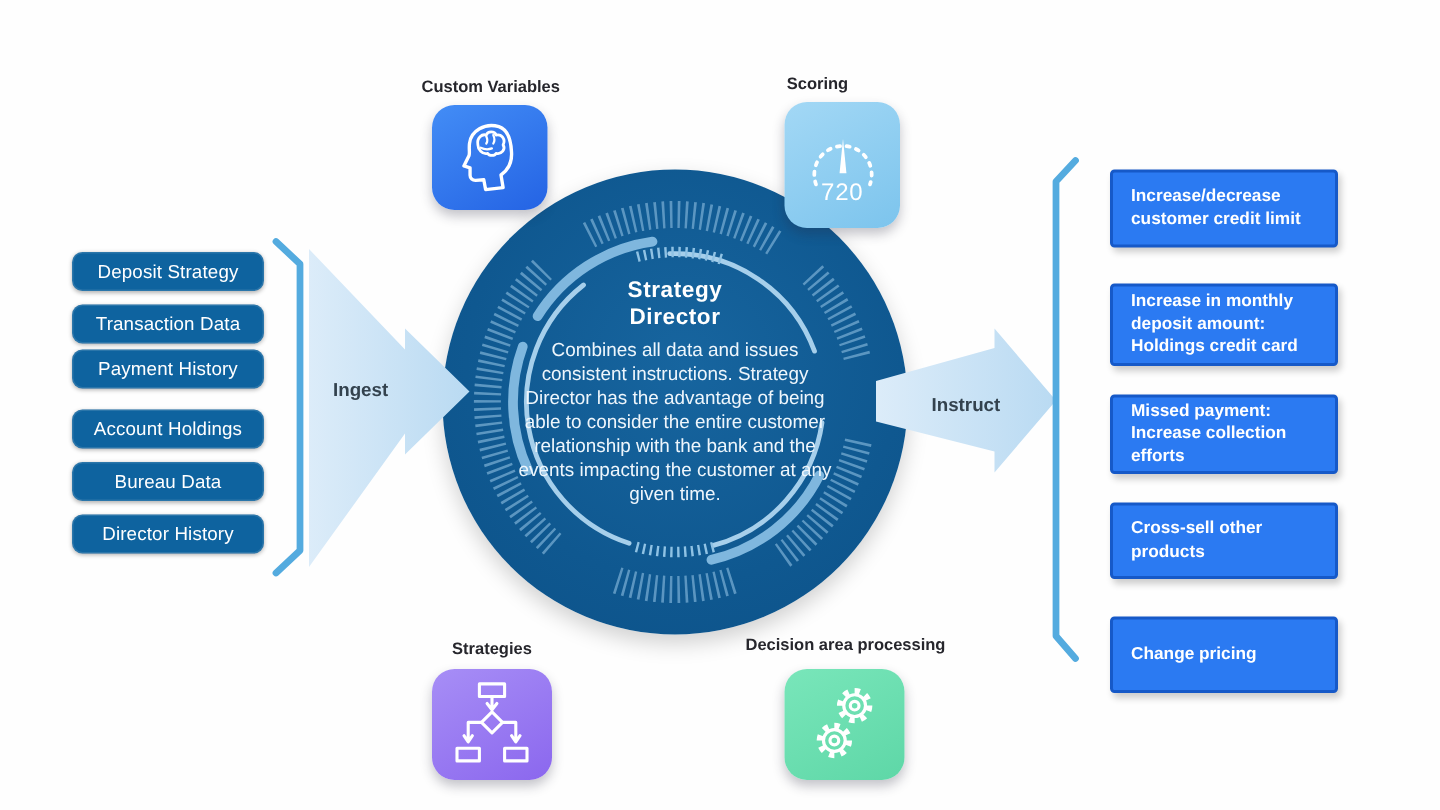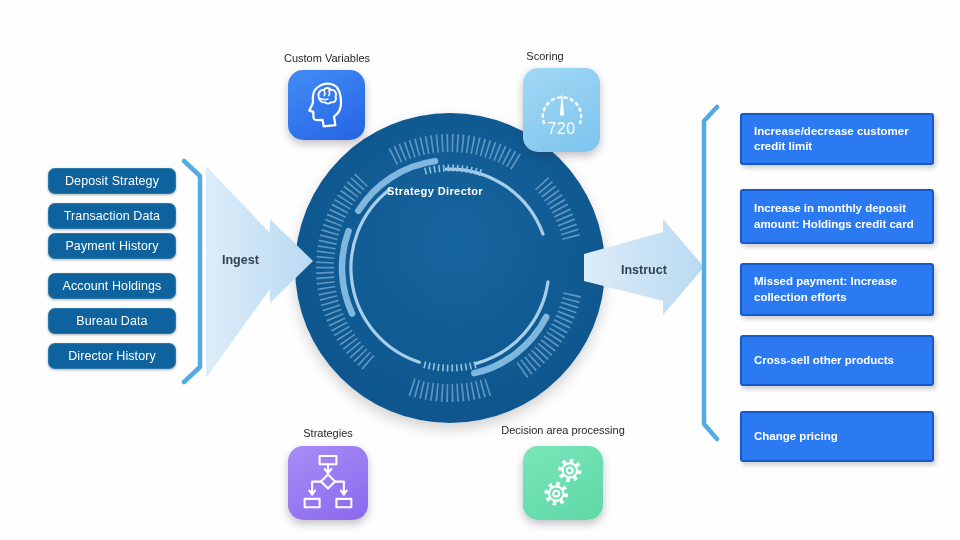--- a/index.html
+++ b/index.html
@@ -11,38 +11,38 @@
   
   .input-box {
     position:absolute; left:48px; width:128px; height:26px;
     background:#0e639f; border-radius:7px;
     box-shadow:0 1px 3px rgba(0,0,0,.3), inset 0 0 0 1px rgba(255,255,255,.12);
     display:flex; align-items:center; justify-content:center;
     color:#ffffff; font-size:12.5px; letter-spacing:.1px;
   }
   
   .output-box {
-    position:absolute; left:740px; width:194px;
+    position:absolute; left:740px; width:152px;
     background:#2b7af2; border:2px solid #1659c8; border-radius:3px;
     box-shadow:2px 3px 5px rgba(0,0,0,.2);
     display:flex; align-items:center;
     padding:6px 10px 6px 12px;
     color:#ffffff; font-size:11.5px; font-weight:700; line-height:1.32;
   }
   
   .circle {
     position:absolute; left:295px; top:113px; width:310px; height:310px;
     border-radius:50%;
     background:radial-gradient(circle at 52% 42%, #17659f 0%, #0f5890 60%, #0c5188 100%);
     box-shadow:0 6px 14px rgba(0,0,0,.18);
   }
   .circle svg.dial { position:absolute; left:0; top:0; }
   .circle-title {
-    position:absolute; left:80px; top:72px; width:120px;
-    text-align:center; color:#ffffff; font-size:11px; font-weight:700;
+    position:absolute; left:95px; top:72px; width:120px;
+    text-align:center; color:#ffffff; font-size:15px; font-weight:700;
     letter-spacing:.4px; line-height:1.2;
   }
   .circle-desc {
     position:absolute; left:49px; top:112px; width:212px;
     text-align:center; color:#eef6fc; font-size:12.6px; line-height:16px;
   }
   
   svg.flow-layer { position:absolute; left:0; top:0; pointer-events:none; }
   
   .flow-label {
@@ -56,21 +56,21 @@
   }
   .tile-custom   { left:288px; top:70px;  width:77px; height:70px;
     background:linear-gradient(150deg,#438df6 0%,#2463e4 100%); }
   .tile-scoring  { left:523px; top:68px;  width:77px; height:84px;
     background:linear-gradient(150deg,#a3d8f5 0%,#7cc4ed 100%); }
   .tile-strategies { left:288px; top:446px; width:80px; height:74px;
     background:linear-gradient(150deg,#a78ef6 0%,#8b67ee 100%); }
   .tile-decision { left:523px; top:446px; width:80px; height:74px;
     background:linear-gradient(150deg,#79e6ba 0%,#5ed7a7 100%); }
   .tile-label {
-    position:absolute; color:#26262c; font-size:11px; font-weight:400;
+    position:absolute; color:#26262c; font-size:11px; font-weight:700;
     text-align:center; white-space:nowrap;
   }
   .score-value { color:#ffffff; font-size:16px; letter-spacing:.5px; margin-top:-6px; }
 </style>
 </head>
 <body>
 
 <div class="canvas">
 
   <div class="input-box" style="top:168px">
@@ -114,20 +114,21 @@
         <path d="M94.0 77.0 A99 99 0 0 0 124.4 249.2"></path>
         <path d="M180.6 250.6 A99 99 0 0 0 253.0 168.8"></path>
       </g>
 
       <g stroke="#8fc2e4" stroke-width="7" fill="none" stroke-dasharray="1.6 3">
         <path d="M185.9 59.9 A100 100 0 0 0 127.4 58.9"></path>
         <path d="M129.1 251.6 A100 100 0 0 0 180.9 251.6"></path>
       </g>
     </svg>
     <div class="circle-title">Strategy Director</div>
+    <div class="circle-desc">Combines all data and issues consistent instructions.  Strategy Director has the advantage of being able to consider the entire customer relationship with the bank and the events impacting the customer at any given time.</div>
   </div>
 
   <svg class="flow-layer" width="960" height="540" viewBox="0 0 960 540">
     <defs>
       <linearGradient id="funnelGrad" x1="0" y1="0" x2="1" y2="0">
         <stop offset="0" stop-color="#dcecf9"></stop>
         <stop offset="1" stop-color="#b9daf2"></stop>
       </linearGradient>
     </defs>
 

